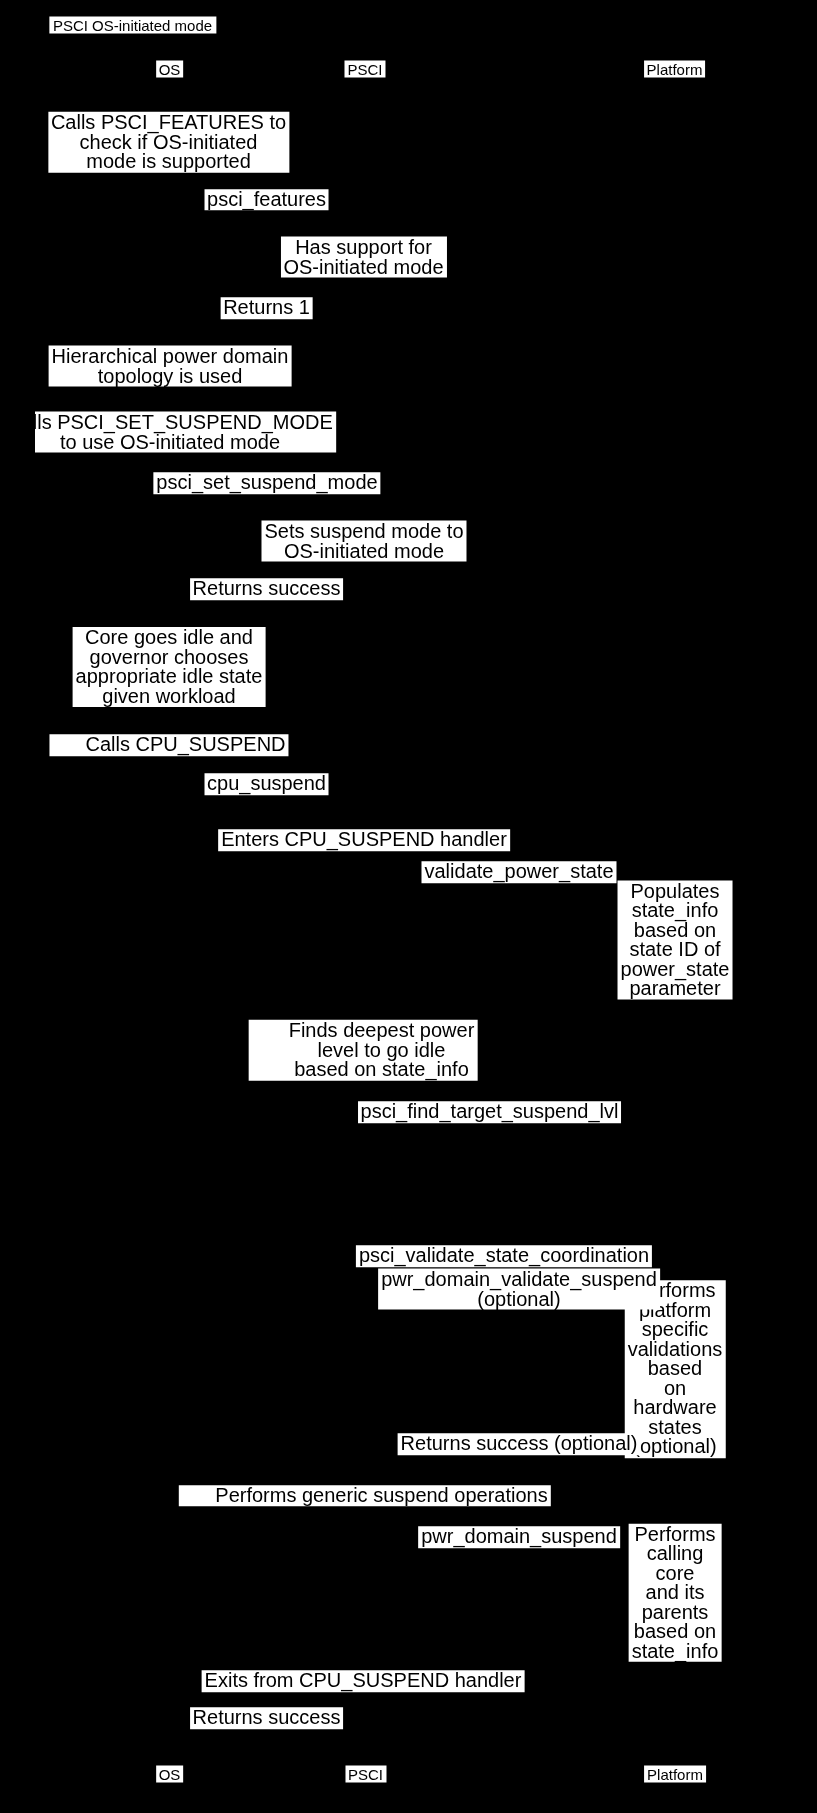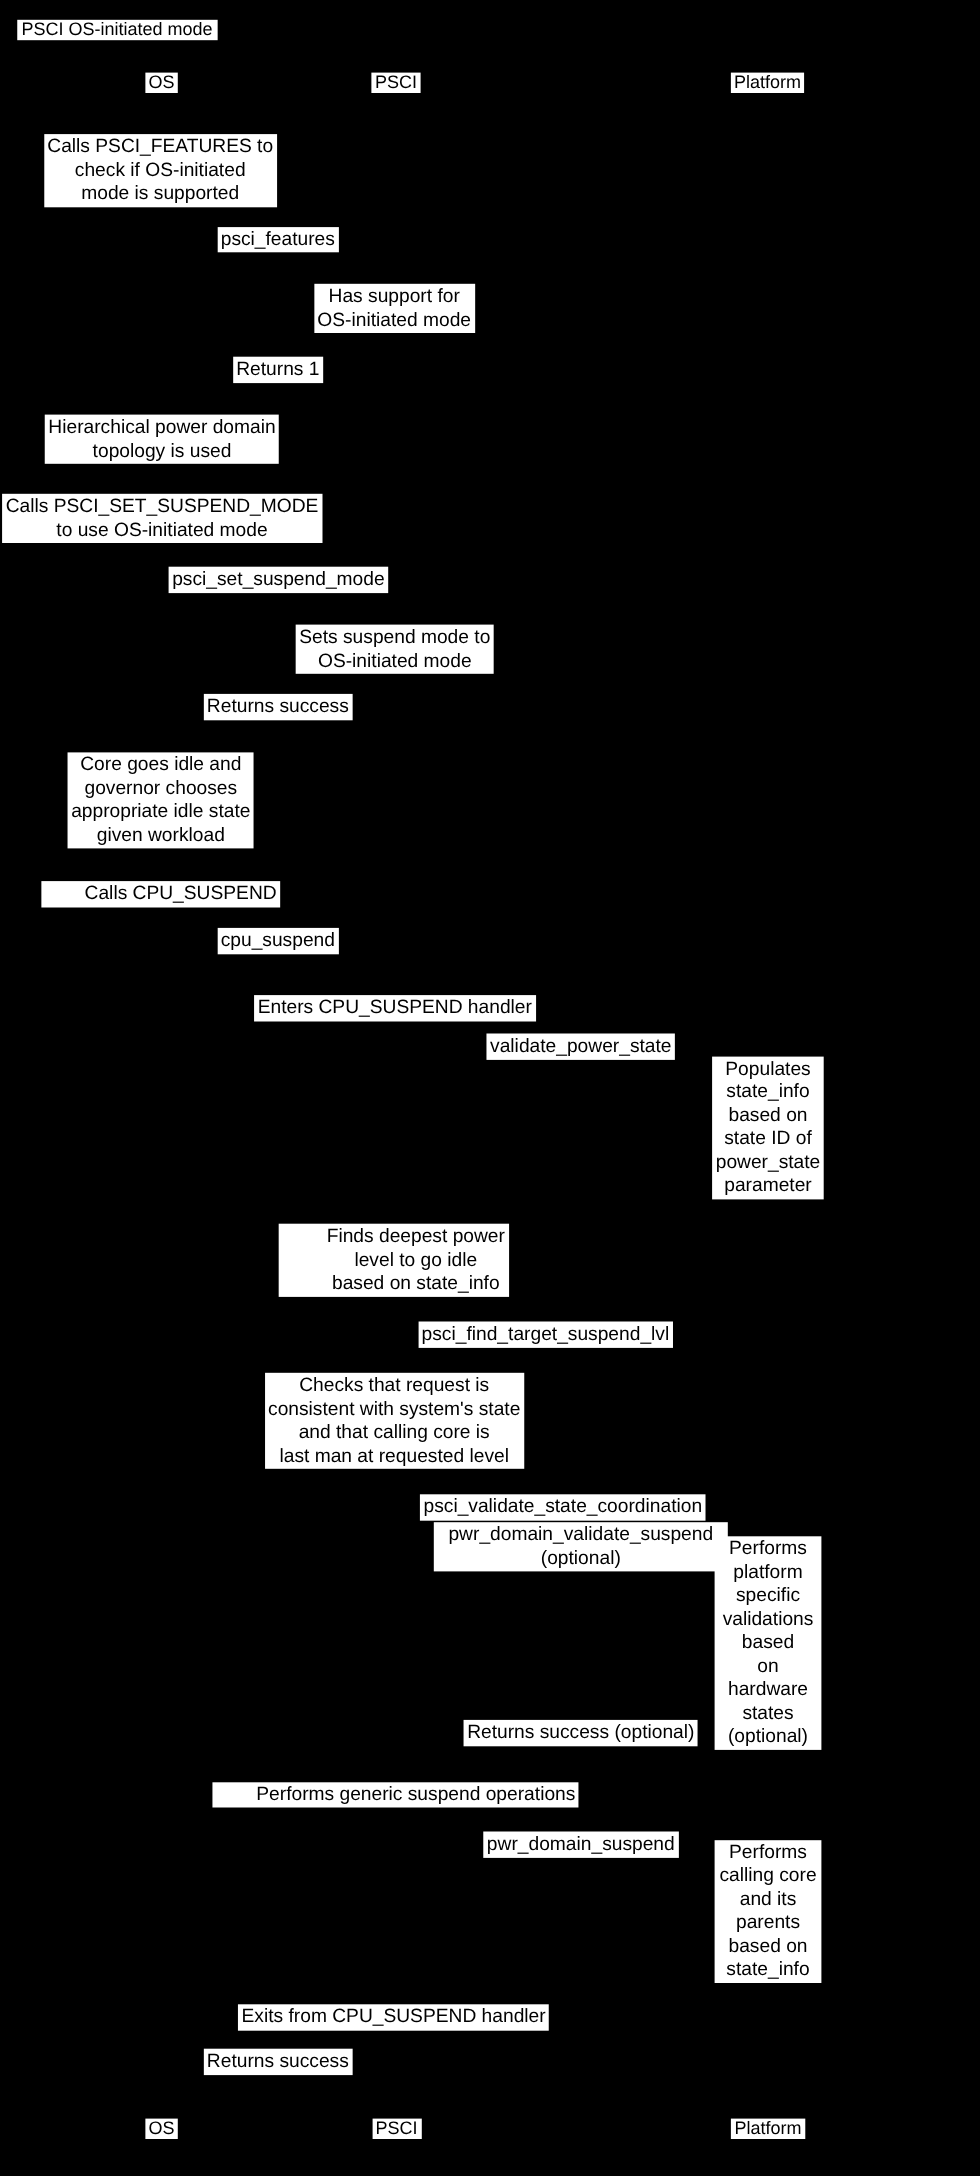--- a/index.html
+++ b/index.html
@@ -7,33 +7,34 @@
     padding: 0;
     background: #000000;
   }
   .canvas {
     position: relative;
     width: 729px;
     height: 1813px;
     background: var(--bg, #000000);
     overflow: hidden;
     font-family: "Liberation Sans", sans-serif;
+    margin-left: 35px;
   }
   .label {
     position: absolute;
     transform: translate(-50%, -50%);
     background: var(--label-bg, #ffffff);
     color: var(--label-fg, #000000);
     text-align: center;
     white-space: pre-line;
     box-sizing: border-box;
   }
   .label--message,
   .label--note {
-    font-size: 16px;
+    font-size: 20px;
     line-height: 19.5px;
     padding: 1px 3px;
   }
   .label--actor {
     font-size: 15px;
     line-height: 15px;
     padding: 1px 3px;
   }
   .label--title {
     font-size: 15px;
@@ -72,24 +73,20 @@
     <div class="label label--message" style="left: 231.5px; top: 784px;">cpu_suspend</div>
     <div class="label label--note" style="left: 329px; top: 840px;">Enters CPU_SUSPEND handler</div>
     <div class="label label--message" style="left: 484px; top: 872px;">validate_power_state</div>
     <div class="label label--note" style="left: 640px; top: 939.5px;">Populates state_info
 based on state ID of
 power_state parameter</div>
     <div class="label label--note" style="left: 328px; top: 1050px; padding-left: 40px;">Finds deepest power
 level to go idle
 based on state_info</div>
     <div class="label label--message" style="left: 454.5px; top: 1112px;">psci_find_target_suspend_lvl</div>
-    <div class="label label--note" style="left: 328.5px; top: 1184px;">Checks that request is
-consistent with system's state
-and that calling core is
-last man at requested level</div>
     <div class="label label--message" style="left: 469px; top: 1256px;">psci_validate_state_coordination</div>
     <div class="label label--note" style="left: 640px; top: 1369px;">Performs platform
 specific validations based
 on hardware states
 (optional)</div>
     <div class="label label--message" style="left: 484px; top: 1289px;">pwr_domain_validate_suspend (optional)</div>
     <div class="label label--message" style="left: 484px; top: 1444px;">Returns success (optional)</div>
     <div class="label label--note" style="left: 329.5px; top: 1495.5px; padding-left: 37px;">Performs generic suspend operations</div>
     <div class="label label--message" style="left: 484px; top: 1537px;">pwr_domain_suspend</div>
     <div class="label label--note" style="left: 640px; top: 1592.5px;">Performs calling core

